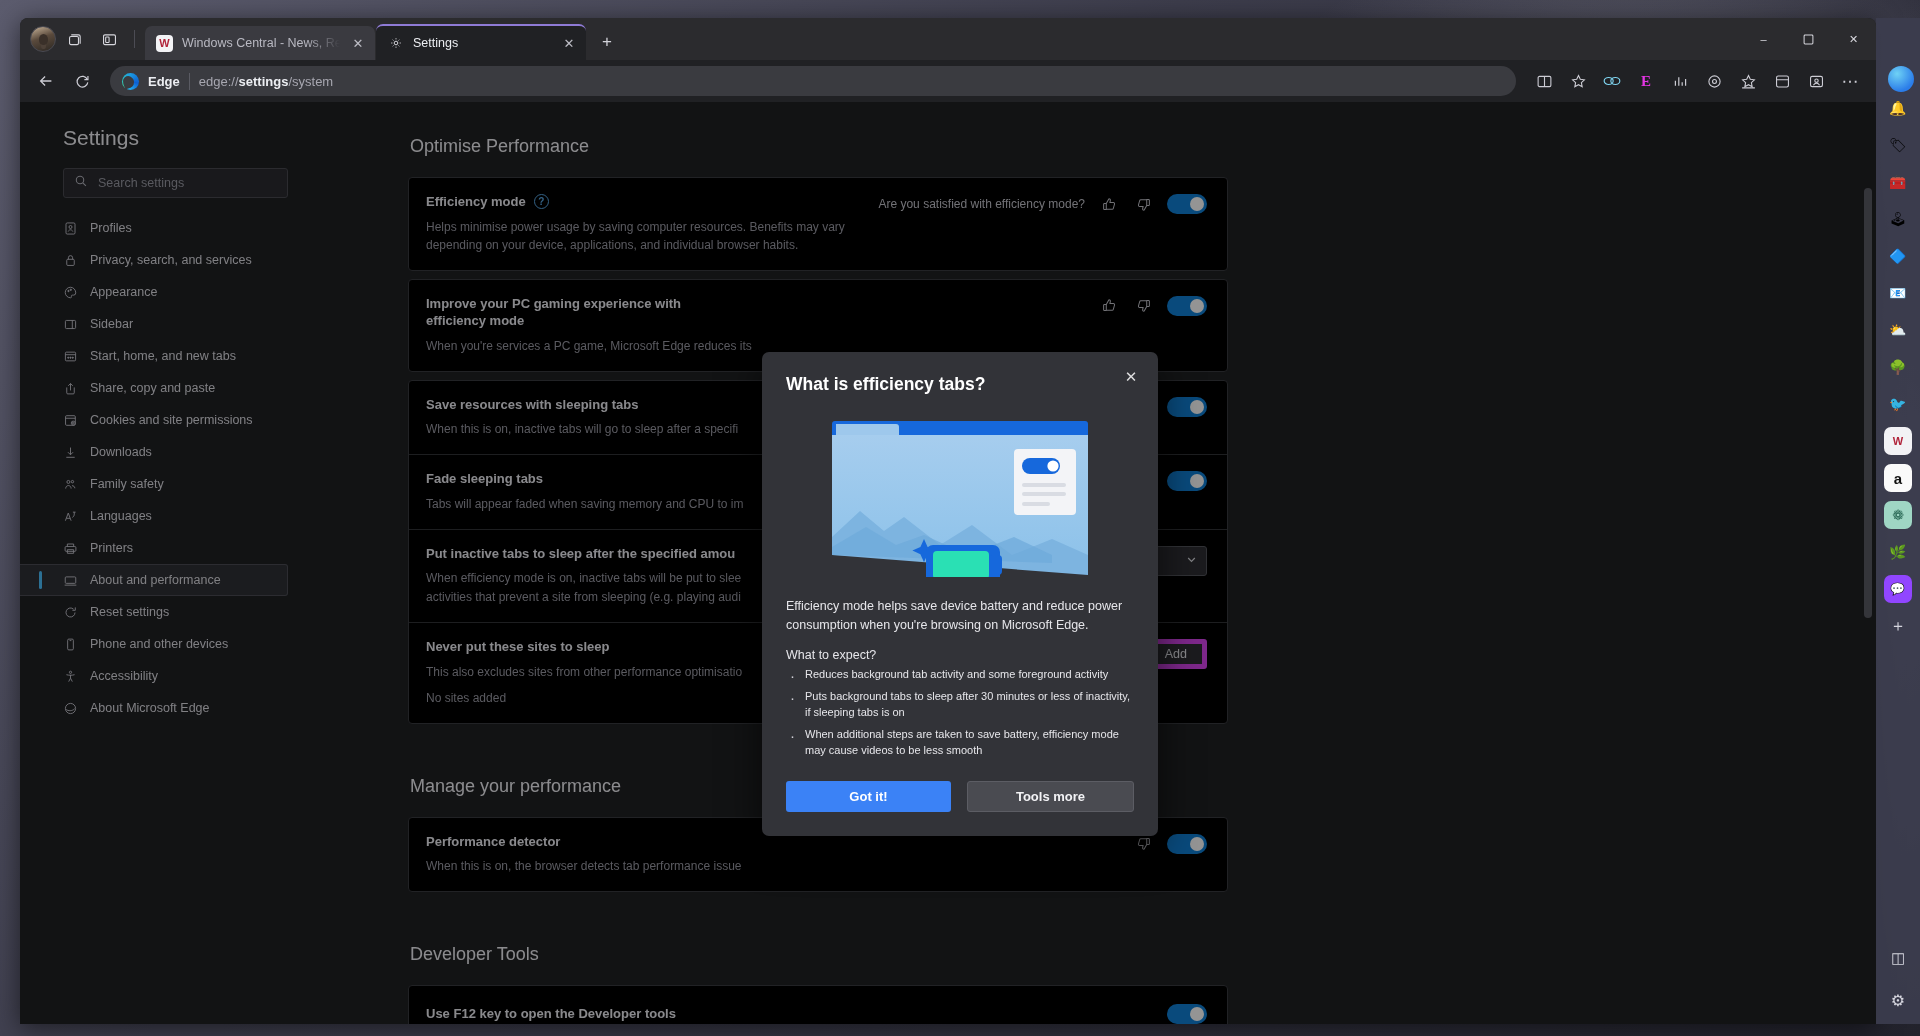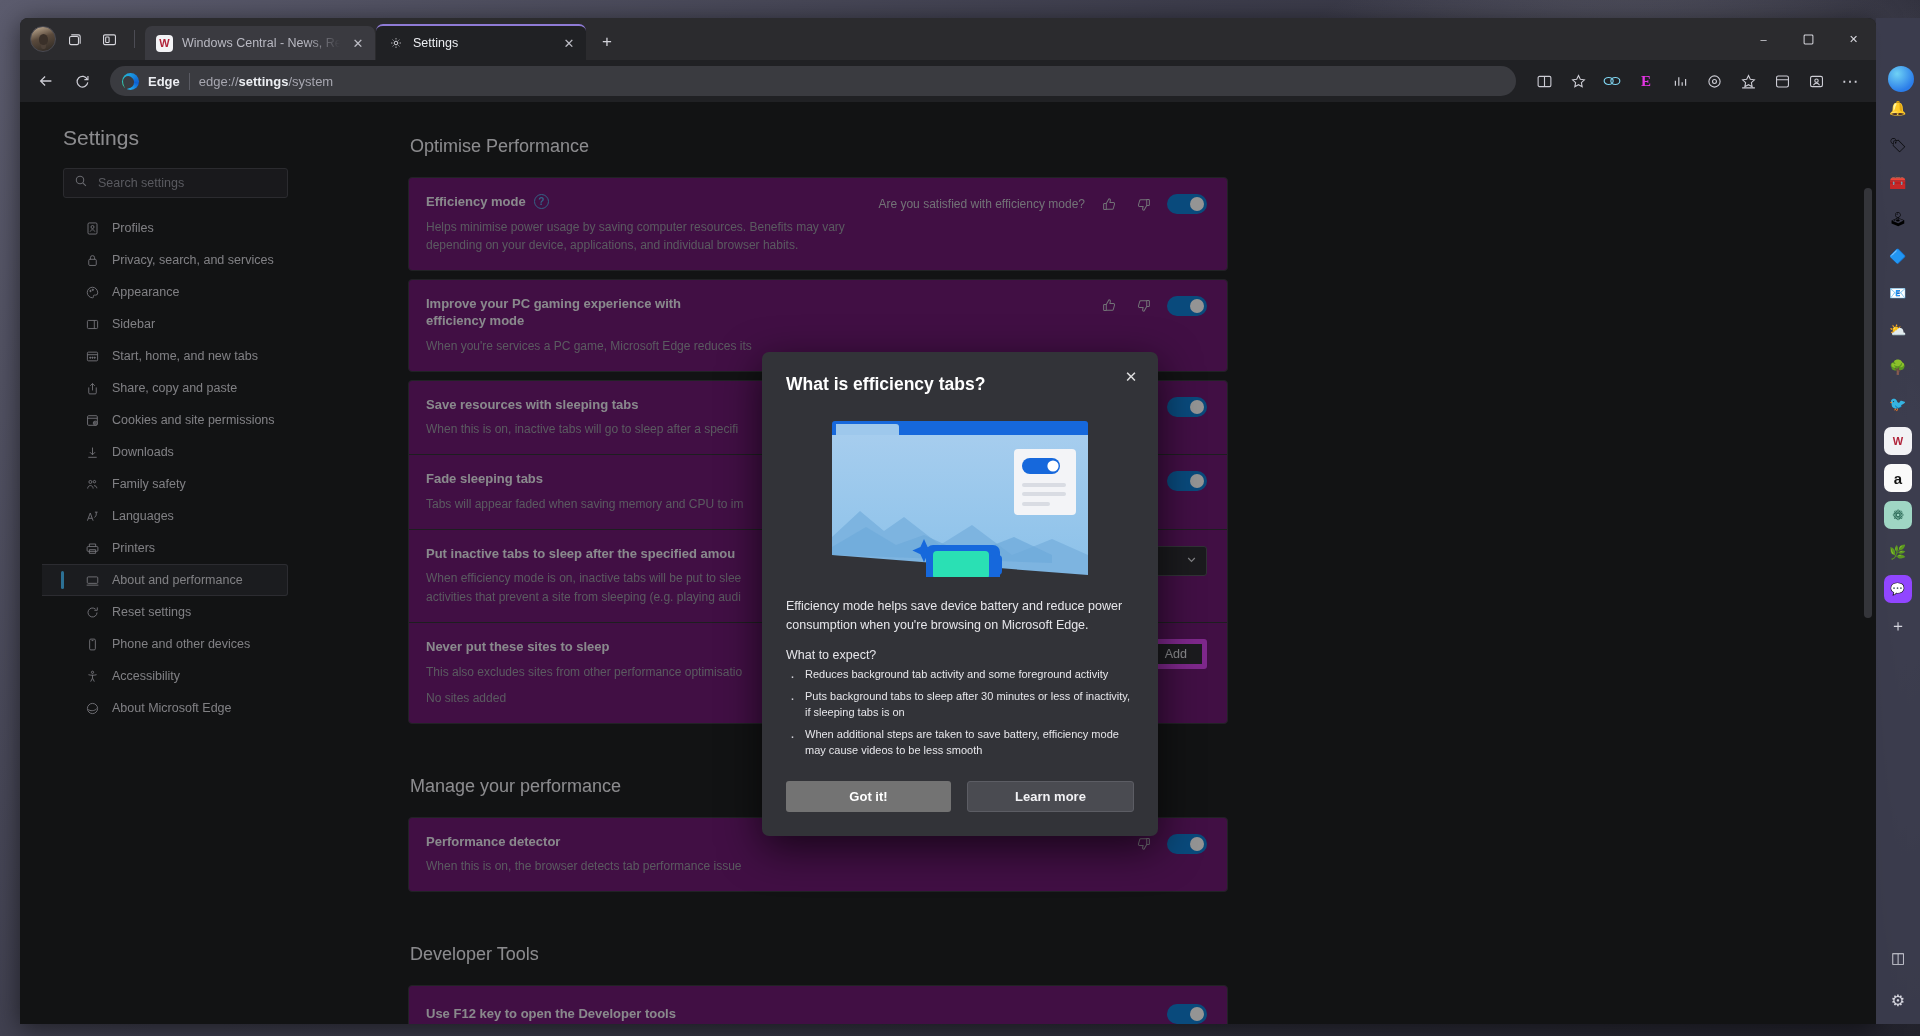--- a/index.html
+++ b/index.html
@@ -94,37 +94,37 @@
   .search-wrap { padding: 0 30px 0 43px; }
   .search-box {
     height: 30px; background: #2b2c31; border: 1px solid #4a4b52; border-radius: 3px;
     display: flex; align-items: center; gap: 10px; padding: 0 10px;
   }
   .search-box input {
     background: transparent; border: none; outline: none; color: #e2e2e8;
     font-size: 12.5px; font-family: "Liberation Sans", sans-serif; width: 100%;
   }
   .search-box input::placeholder { color: #9a9aa4; }
-  .navlist { margin-top: 14px; margin-left: 22px; }
+  .navlist { margin-top: 14px; }
   .navitem {
     height: 32px; display: flex; align-items: center; gap: 12px;
     padding-left: 42px; margin: 0 30px 0 0; color: #dcdce2; font-size: 12.5px;
     border-radius: 0 3px 3px 0; position: relative;
   }
   .navitem.selected { background: #303136; border: 1px solid #4c4d55; border-left: none; }
   .navitem.selected::before {
     content: ""; position: absolute; left: 19px; top: 6px; bottom: 6px; width: 3px;
     background: #4cc2ff; border-radius: 2px;
   }
   .navicon { width: 16px; height: 16px; flex: none; display: flex; align-items: center; justify-content: center; color: #c9c9d2; }
   
   .content { flex: 1; padding: 22px 0 0 0; overflow: hidden; position: relative; }
   .content-inner { width: 820px; margin-left: 90px; }
   .section-heading { font-size: 18px; color: #f0f0f4; margin: 12px 0 20px 2px; }
-  .card { background: #701a75; border: 1px solid #3a3b40; border-radius: 4px; margin-bottom: 8px; }
+  .card { background: #000000; border: 1px solid #3a3b40; border-radius: 4px; margin-bottom: 8px; }
   .row { padding: 15px 20px 16px 17px; display: flex; align-items: flex-start; gap: 18px; border-bottom: 1px solid #333438;}
   .row:last-child { border-bottom: none; }
   .row-main { flex: 1; min-width: 0; }
   .row-title { font-size: 13px; color: #ececf2; font-weight: bold; display: flex; align-items: center; gap: 8px; line-height:1.35;}
   .help-icon { width: 15px; height: 15px; border-radius: 50%; border: 1.4px solid #5aa9e6; color: #5aa9e6; font-size: 10px; display: flex; align-items: center; justify-content: center; flex:none;}
   .row-desc { font-size: 12px; color: #9c9ca6; margin-top: 7px; line-height: 1.5; }
   .row-right { display: flex; align-items: center; gap: 14px; flex: none; padding-top: 1px;}
   .feedback-q { font-size: 12px; color: #c4c4cc; }
   .thumb { width: 20px; height: 20px; color: #c4c4cc; display:flex;align-items:center;justify-content:center;}
   .toggle { width: 40px; height: 20px; border-radius: 10px; background: #1180d6; position: relative; flex: none;}
@@ -150,21 +150,21 @@
   .modal-close { position: absolute; right: 14px; top: 12px; width: 26px; height: 26px;
     display: flex; align-items: center; justify-content: center; color: #dededf; font-size: 15px; border-radius: 3px;}
   .modal-title { font-size: 17.5px; font-weight: bold; color: #ffffff; margin: 2px 0 0 0; }
   .hero { margin: 22px auto 20px auto; width: 264px; height: 160px; position: relative; }
   .modal-p { font-size: 12.5px; color: #e6e6ea; line-height: 1.48; }
   .modal-sub { font-size: 12.5px; color: #e6e6ea; margin-top: 14px; }
   .modal-ul { margin: 5px 0 0 0; list-style: none; }
   .modal-ul li { font-size: 11px; color: #e6e6ea; line-height: 1.45; padding-left: 19px; position: relative; margin-bottom: 6px;}
   .modal-ul li::before { content: "\00B7"; position: absolute; left: 4px; top: -2px; font-size: 15px; color: #cfcfd6; }
   .modal-actions { display: flex; gap: 16px; margin-top: 22px; }
-  .btn-primary { flex: 1; height: 31px; background: #737373; color: #fff; font-size: 13px; font-weight: bold;
+  .btn-primary { flex: 1; height: 31px; background: #3b82f6; color: #fff; font-size: 13px; font-weight: bold;
     border: none; border-radius: 3px; display: flex; align-items: center; justify-content: center; font-family:"Liberation Sans",sans-serif;}
   .btn-secondary { flex: 1; height: 31px; background: #4a4b51; color: #f2f2f5; font-size: 13px; font-weight: bold;
     border: 1px solid #5c5d64; border-radius: 3px; display: flex; align-items: center; justify-content: center; font-family:"Liberation Sans",sans-serif;}
   
   .os-sidebar {
     position: absolute; right: 0; top: 18px; width: 44px; height: 1006px;
     background: rgba(60,61,78,.92); display: flex; flex-direction: column; align-items: center;
     padding-top: 58px; gap: 9px;
   }
   .os-icon { width: 28px; height: 28px; border-radius: 6px; display: flex; align-items: center; justify-content: center; font-size: 14px; }
@@ -680,21 +680,21 @@
 
       <div class="modal-p">Efficiency mode helps save device battery and reduce power consumption when you're browsing on Microsoft Edge.</div>
       <div class="modal-sub">What to expect?</div>
       <ul class="modal-ul">
         <li>Reduces background tab activity and some foreground activity</li>
         <li>Puts background tabs to sleep after 30 minutes or less of inactivity, if sleeping tabs is on</li>
         <li>When additional steps are taken to save battery, efficiency mode may cause videos to be less smooth</li>
       </ul>
       <div class="modal-actions">
         <button class="btn-primary">Got it!</button>
-        <button class="btn-secondary">Learn more</button>
+        <button class="btn-secondary">Tools more</button>
       </div>
     </div>
 
   </div>
 </div>
 
 <div class="os-sidebar">
   <div class="copilot-badge"></div>
   <div class="os-icon" style="margin-top:18px;">🔔</div>
   <div class="os-icon">🏷</div>

